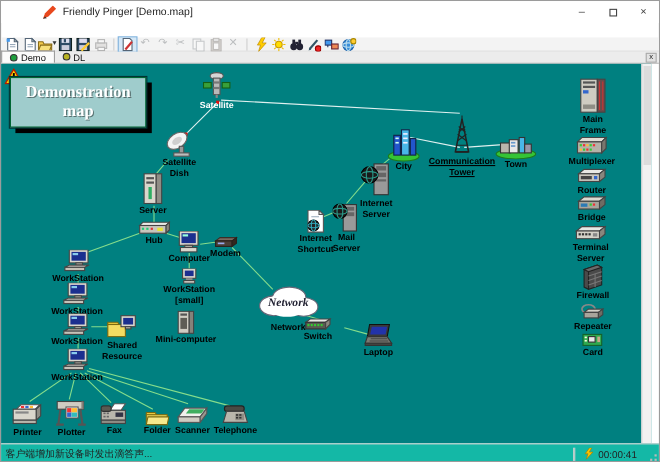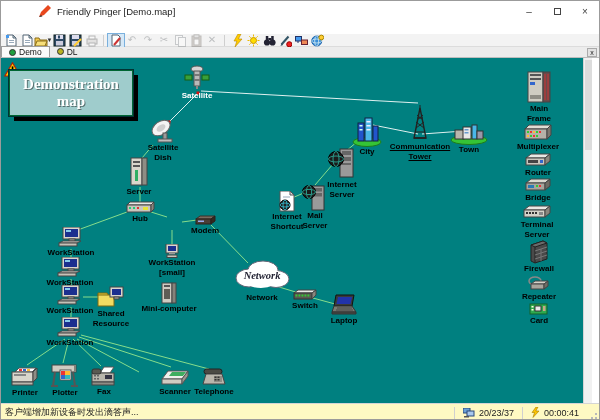--- a/index.html
+++ b/index.html
@@ -45,21 +45,21 @@
     font-family:"Liberation Sans",sans-serif;}
   .map-title{position:absolute;left:8px;top:12px;width:124px;height:46px;background:#9fcccc;
     border:1px solid #063;outline:1px solid #033;box-shadow:5px 5px 0 #000;
     display:flex;flex-direction:column;align-items:center;justify-content:center;}
   .map-title div{font-family:"Liberation Serif",serif;font-weight:bold;color:#fff;
     font-size:15px;line-height:17px;text-shadow:1px 1px 0 rgba(0,0,0,.45);}
   .map-warn{position:absolute;left:3px;top:4px;}
   .map-scroll{position:absolute;right:0;top:0;width:9px;height:345px;background:#f1f1f1;border-left:1px solid #d4d4d4;}
   .map-scroll .thumb{position:absolute;left:1px;top:2px;width:7px;height:90px;background:#dcdcdc;}
   
-  .statusbar{position:absolute;left:0;top:402px;width:100%;height:18px;background:#fef9c3;
+  .statusbar{position:absolute;left:0;top:402px;width:100%;height:18px;background:#14b8a6;
     border-top:1px solid #d5d5d5;display:flex;align-items:center;font-size:9px;color:#222;}
   .sb-msg{padding-left:4px;flex:1 1 auto;white-space:nowrap;overflow:hidden;}
   .sb-sep{width:1px;height:12px;background:#d0d0d0;}
   .sb-panel{display:flex;align-items:center;gap:4px;padding:0 8px;height:100%;}
   .sb-grip{width:12px;height:100%;position:relative;}
   .sb-grip i{position:absolute;width:2px;height:2px;background:#b9b9b9;}
 </style>
 </head>
 <body>
 
@@ -298,20 +298,27 @@
           </svg></span><div class="dev-label">Server</div></div>
       <div class="device" style="left: 99px; top: 143px;"><span class="dev-icon"><svg width="30" height="13" viewBox="0 0 30 13">
             <polygon points="2,4 26,4 29,1 5,1" fill="#e8e8e4" stroke="#444"></polygon>
             <rect x="2" y="4" width="24" height="7" fill="#c9c6bd" stroke="#444"></rect>
             <polygon points="26,4 29,1 29,8 26,11" fill="#8a877e" stroke="#444"></polygon>
             <rect x="4" y="6" width="2" height="2" fill="#2c7"></rect>
             <rect x="8" y="6" width="2" height="2" fill="#2c7"></rect>
             <rect x="12" y="6" width="2" height="2" fill="#d33"></rect>
             <rect x="18" y="6" width="5" height="3" fill="#e7e437"></rect>
           </svg></span><div class="dev-label">Hub</div></div>
+      <div class="device" style="left: 131px; top: 152px;"><span class="dev-icon"><svg width="24" height="20" viewBox="0 0 24 20">
+            <rect x="3" y="0" width="17" height="13" fill="#d9d6cc" stroke="#444"></rect>
+            <rect x="5" y="2" width="13" height="9" fill="#1b2f8f"></rect>
+            <rect x="6" y="3" width="5" height="2" fill="#9fd"></rect>
+            <rect x="8" y="13" width="7" height="2" fill="#b9b6ac" stroke="#444"></rect>
+            <rect x="4" y="15" width="15" height="4" fill="#d9d6cc" stroke="#444"></rect>
+          </svg></span><div class="dev-label">Computer</div></div>
       <div class="device" style="left: 164px; top: 156px;"><span class="dev-icon"><svg width="22" height="12" viewBox="0 0 22 12">
             <polygon points="2,5 17,5 21,2 6,2" fill="#7a6a5f" stroke="#3a2f28"></polygon>
             <rect x="2" y="5" width="15" height="5" fill="#4c3f37" stroke="#2a211c"></rect>
             <polygon points="17,5 21,2 21,7 17,10" fill="#33281f" stroke="#2a211c"></polygon>
             <rect x="4" y="6.5" width="6" height="1.5" fill="#9ae"></rect>
           </svg></span><div class="dev-label">Modem</div></div>
       <div class="device" style="left: 131px; top: 186px;"><span class="dev-icon"><svg width="16" height="14" viewBox="0 0 16 14">
             <rect x="2" y="0" width="12" height="9" fill="#d9d6cc" stroke="#444"></rect>
             <rect x="4" y="2" width="8" height="5" fill="#1b2f8f"></rect>
             <rect x="5" y="9" width="6" height="1.5" fill="#999"></rect>
@@ -376,21 +383,21 @@
             <rect x="14.5" y="9" width="4" height="1.5" fill="#69c"></rect>
           </svg></span><div class="dev-label">Town</div></div>
       <div class="device" style="left: 221px; top: 199px;"><span class="dev-icon"><svg width="58" height="36" viewBox="0 0 58 36">
             <ellipse cx="16" cy="21" rx="13" ry="9" fill="#fff" stroke="#667"></ellipse>
             <ellipse cx="30" cy="13" rx="15" ry="9" fill="#fff" stroke="#667"></ellipse>
             <ellipse cx="43" cy="22" rx="13" ry="8.5" fill="#fff" stroke="#667"></ellipse>
             <ellipse cx="28" cy="22" rx="17" ry="9" fill="#fff"></ellipse>
             <ellipse cx="29" cy="18" rx="18" ry="9" fill="#fff"></ellipse>
             <text x="29" y="21.5" text-anchor="middle" font-family="Liberation Serif,serif" font-style="italic" font-weight="bold" font-size="10.5" fill="#223">Network</text>
           </svg></span><div class="dev-label">Network</div></div>
-      <div class="device" style="left: 264px; top: 231px;"><span class="dev-icon"><svg width="26" height="12" viewBox="0 0 26 12">
+      <div class="device" style="left: 248px; top: 231px;"><span class="dev-icon"><svg width="26" height="12" viewBox="0 0 26 12">
             <polygon points="2,4 20,4 24,1 6,1" fill="#e8e8e4" stroke="#444"></polygon>
             <rect x="2" y="4" width="18" height="6" fill="#5a5a52" stroke="#333"></rect>
             <polygon points="20,4 24,1 24,6 20,10" fill="#8a877e" stroke="#444"></polygon>
             <rect x="3.5" y="5.5" width="1.8" height="2" fill="#3c3"></rect>
             <rect x="6.5" y="5.5" width="1.8" height="2" fill="#3c3"></rect>
             <rect x="9.5" y="5.5" width="1.8" height="2" fill="#3c3"></rect>
             <rect x="12.5" y="5.5" width="1.8" height="2" fill="#3c3"></rect>
             <rect x="15.5" y="5.5" width="1.8" height="2" fill="#3c3"></rect>
           </svg></span><div class="dev-label">Switch</div></div>
       <div class="device" style="left: 303px; top: 236px;"><span class="dev-icon"><svg width="28" height="22" viewBox="0 0 28 22">
@@ -475,20 +482,25 @@
             <polygon points="14,2 24,2 20,8 10,8" fill="#fff" stroke="#555"></polygon>
             <rect x="2" y="8" width="22" height="9" fill="#b9b6ac" stroke="#444"></rect>
             <rect x="2" y="4" width="9" height="5" rx="2" fill="#5a5a52" stroke="#333"></rect>
             <rect x="15" y="10" width="7" height="4" fill="#334"></rect>
             <rect x="4" y="10" width="2" height="1.5" fill="#666"></rect>
             <rect x="7" y="10" width="2" height="1.5" fill="#666"></rect>
             <rect x="4" y="13" width="2" height="1.5" fill="#666"></rect>
             <rect x="7" y="13" width="2" height="1.5" fill="#666"></rect>
             <rect x="2" y="17" width="22" height="3" fill="#8f8d85" stroke="#444"></rect>
           </svg></span><div class="dev-label">Fax</div></div>
+      <div class="device" style="left: 102px; top: 313px;"><span class="dev-icon"><svg width="22" height="16" viewBox="0 0 22 16">
+            <polygon points="1,4 9,4 11,7 1,7" fill="#e8c93e" stroke="#7a6a10"></polygon>
+            <rect x="1" y="6" width="19" height="9" fill="#f2dc62" stroke="#7a6a10"></rect>
+            <polygon points="1,15 20,15 21.5,8 2.5,8" fill="#f7e98c" stroke="#7a6a10"></polygon>
+          </svg></span><div class="dev-label">Folder</div></div>
       <div class="device" style="left: 134px; top: 309px;"><span class="dev-icon"><svg width="30" height="20" viewBox="0 0 30 20">
             <polygon points="2,12 22,12 28,4 8,4" fill="#f0f0ec" stroke="#555"></polygon>
             <polygon points="9,9 23,9 26,5 12,5" fill="#3fae5f"></polygon>
             <rect x="2" y="12" width="20" height="5" fill="#cfccc2" stroke="#555"></rect>
             <polygon points="22,12 28,4 28,9 22,17" fill="#9a978e" stroke="#555"></polygon>
           </svg></span><div class="dev-label">Scanner</div></div>
       <div class="device" style="left: 173px; top: 309px;"><span class="dev-icon"><svg width="26" height="20" viewBox="0 0 26 20">
             <rect x="3" y="2" width="18" height="5" rx="2.5" fill="#4a4a44" stroke="#222"></rect>
             <polygon points="5,7 21,7 24,17 2,17" fill="#b9b6ac" stroke="#444"></polygon>
             <rect x="13" y="9" width="8" height="6" fill="#8f8d85"></rect>
@@ -566,28 +578,20 @@
             <rect x="6" y="4" width="6" height="5" fill="#e8e8e8" stroke="#333"></rect>
             <rect x="2.5" y="4" width="2" height="1.5" fill="#ffd"></rect>
             <rect x="2.5" y="7" width="2" height="1.5" fill="#ffd"></rect>
             <rect x="14" y="4" width="2.5" height="5" fill="#c8a888"></rect>
           </svg></span><div class="dev-label">Card</div></div>
     </div>
 
   <div class="statusbar">
     <span class="sb-msg">客户端增加新设备时发出滴答声...</span>
     <span class="sb-sep"></span>
-    <div class="sb-panel">
-      <svg width="12" height="10" viewBox="0 0 12 10">
-          <rect x="0" y="0" width="7" height="5" fill="#6aa0d8" stroke="#2a4a7a"></rect>
-          <rect x="4" y="3" width="7" height="5" fill="#a8c8ee" stroke="#2a4a7a"></rect>
-          <rect x="1" y="8" width="5" height="1.5" fill="#555"></rect>
-        </svg>
-      <span>20/23/37</span>
-    </div>
     <span class="sb-sep"></span>
     <div class="sb-panel">
       <svg width="9" height="11" viewBox="0 0 9 11">
           <polygon points="5,0 1,5.5 3.5,5.5 2,10.5 8,4 4.8,4 7,0" fill="#fdc400" stroke="#a57b00" stroke-width="0.6"></polygon>
         </svg>
       <span>00:00:41</span>
     </div>
     <div class="sb-grip">
       <i style="right:2px;bottom:2px"></i>
         <i style="right:2px;bottom:6px"></i>

